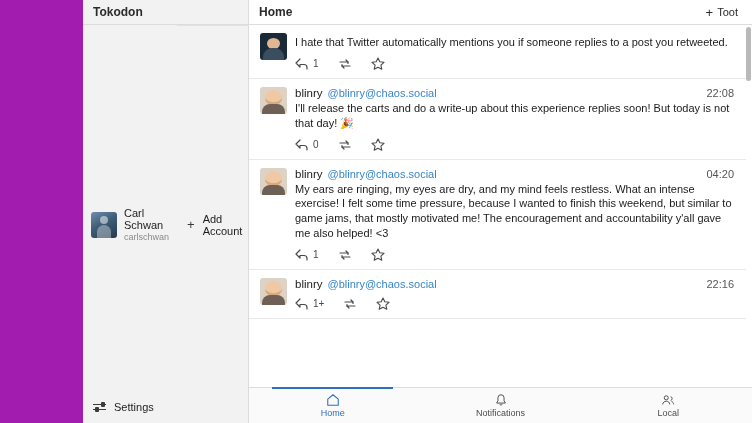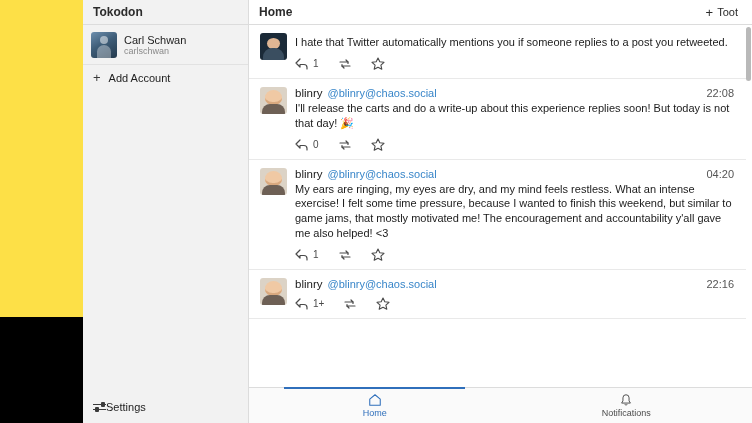--- a/index.html
+++ b/index.html
@@ -5,22 +5,22 @@
   * { box-sizing: border-box; }
   html, body {
     margin: 0; padding: 0;
     width: 752px; height: 423px;
     background: #000;
     font-family: "Liberation Sans", sans-serif;
     overflow: hidden;
   }
   .screen {
     position: relative;
-    width: 752px; height: 317px;
-    background: #fde047;
+    width: 752px; height: 423px;
+    background: #a21caf;
   }
   .window {
     position: absolute;
     left: 83px; top: 0px;
     width: 669px; height: 423px;
     background: #ffffff;
     display: flex;
     flex-direction: column;
   }
   
@@ -77,21 +77,21 @@
     flex: 1;
     display: flex;
     min-height: 0;
   }
   .sidebar {
     width: 166px;
     flex: 0 0 166px;
     background: #f2f2f2;
     border-right: 1px solid #dcdcdc;
     display: flex;
-    flex-direction: column;
+    flex-direction: row;
     position: relative;
   }
   .account {
     display: flex;
     align-items: center;
     gap: 7px;
     padding: 7px 8px 6px 8px;
     cursor: pointer;
   }
   .account .avatar {
@@ -130,21 +130,21 @@
     color: #1d1d1d;
     border-top: 1px solid #e2e2e2;
     cursor: pointer;
   }
   .add-account .plus { font-size: 13px; line-height: 1; color: #3a3a3a; }
   .settings {
     position: absolute;
     left: 0; right: 0; bottom: 0;
     display: flex;
     align-items: center;
-    gap: 0;
+    gap: 8px;
     padding: 8px 10px 10px 10px;
     font-size: 11px;
     color: #1d1d1d;
     cursor: pointer;
   }
   .sliders-icon { width: 13px; height: 11px; position: relative; flex: 0 0 13px; }
   .sliders-icon i {
     position: absolute; left: 0; width: 13px; height: 1.5px; background: #3b3b3b;
   }
   .sliders-icon i:nth-child(1) { top: 2px; }
@@ -467,17 +467,27 @@
           </div>
           <div class="nav-item">
             <span class="nav-ic">
               <svg width="14" height="14" viewBox="0 0 16 16">
                   <path d="M8 2a3.5 3.5 0 00-3.5 3.5V9L3 11.5h10L11.5 9V5.5A3.5 3.5 0 008 2z" fill="none" stroke="#4c4c4c" stroke-width="1.1" stroke-linejoin="round"></path>
                   <path d="M6.6 12.8a1.5 1.5 0 002.8 0" fill="none" stroke="#4c4c4c" stroke-width="1.1"></path>
                 </svg>
             </span>
             <span>Notifications</span>
           </div>
+          <div class="nav-item">
+            <span class="nav-ic">
+              <svg width="14" height="14" viewBox="0 0 16 16">
+                  <circle cx="6" cy="5.5" r="2.3" fill="none" stroke="#4c4c4c" stroke-width="1.1"></circle>
+                  <path d="M2 13c0-2.2 1.8-3.6 4-3.6s4 1.4 4 3.6" fill="none" stroke="#4c4c4c" stroke-width="1.1"></path>
+                  <path d="M11 4.2a2.2 2.2 0 010 4.3M12 9.8c1.4.4 2.4 1.6 2.4 3.2" fill="none" stroke="#4c4c4c" stroke-width="1.1"></path>
+                </svg>
+            </span>
+            <span>Local</span>
+          </div>
         </div>
       </div>
     </div>
   </div>
 </div>
 
 </body></html>

